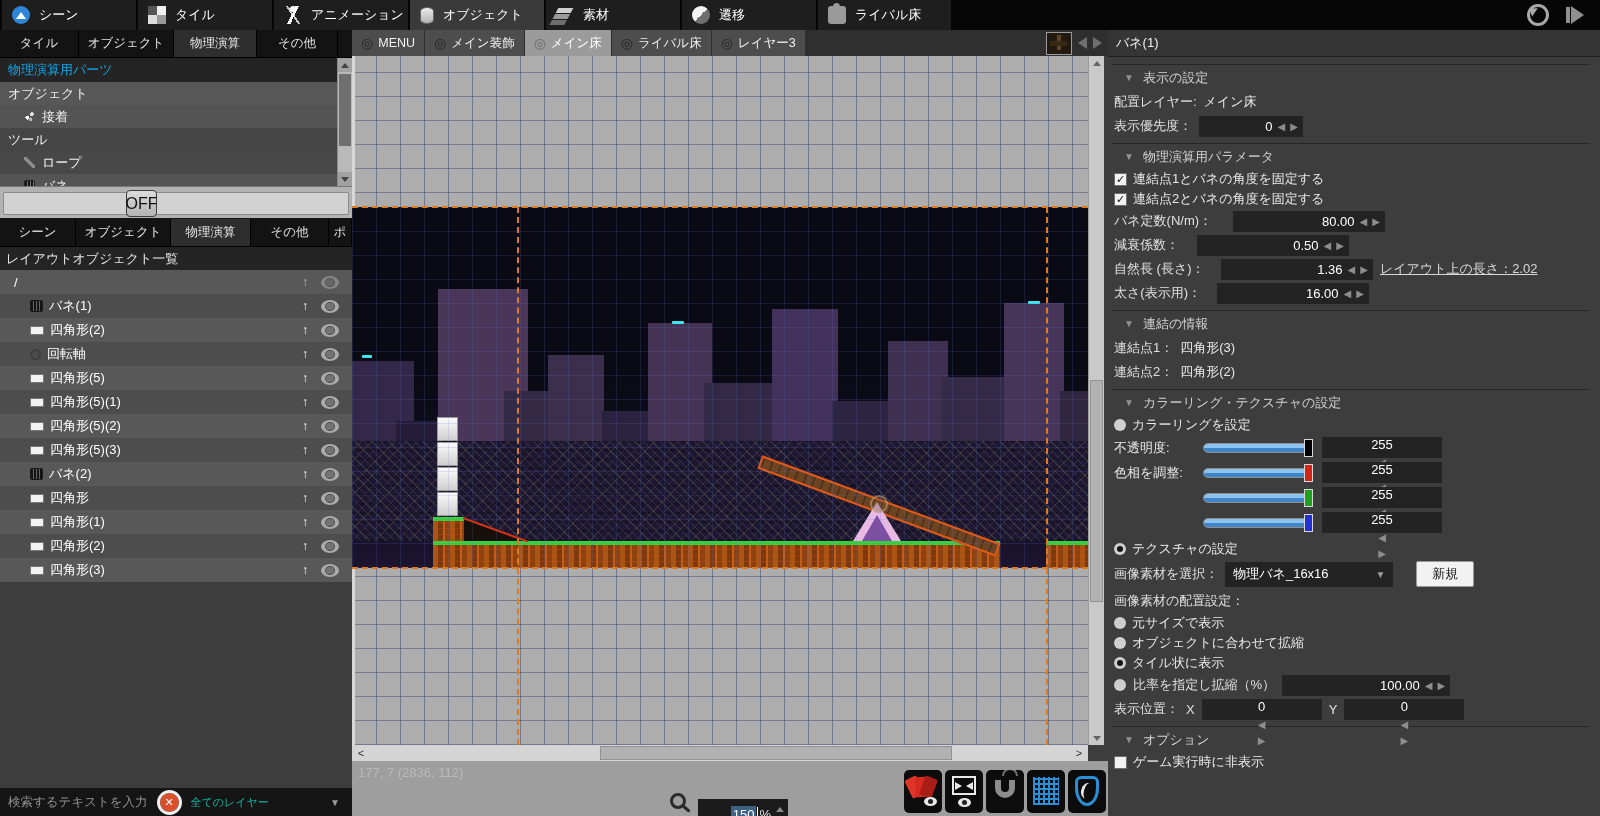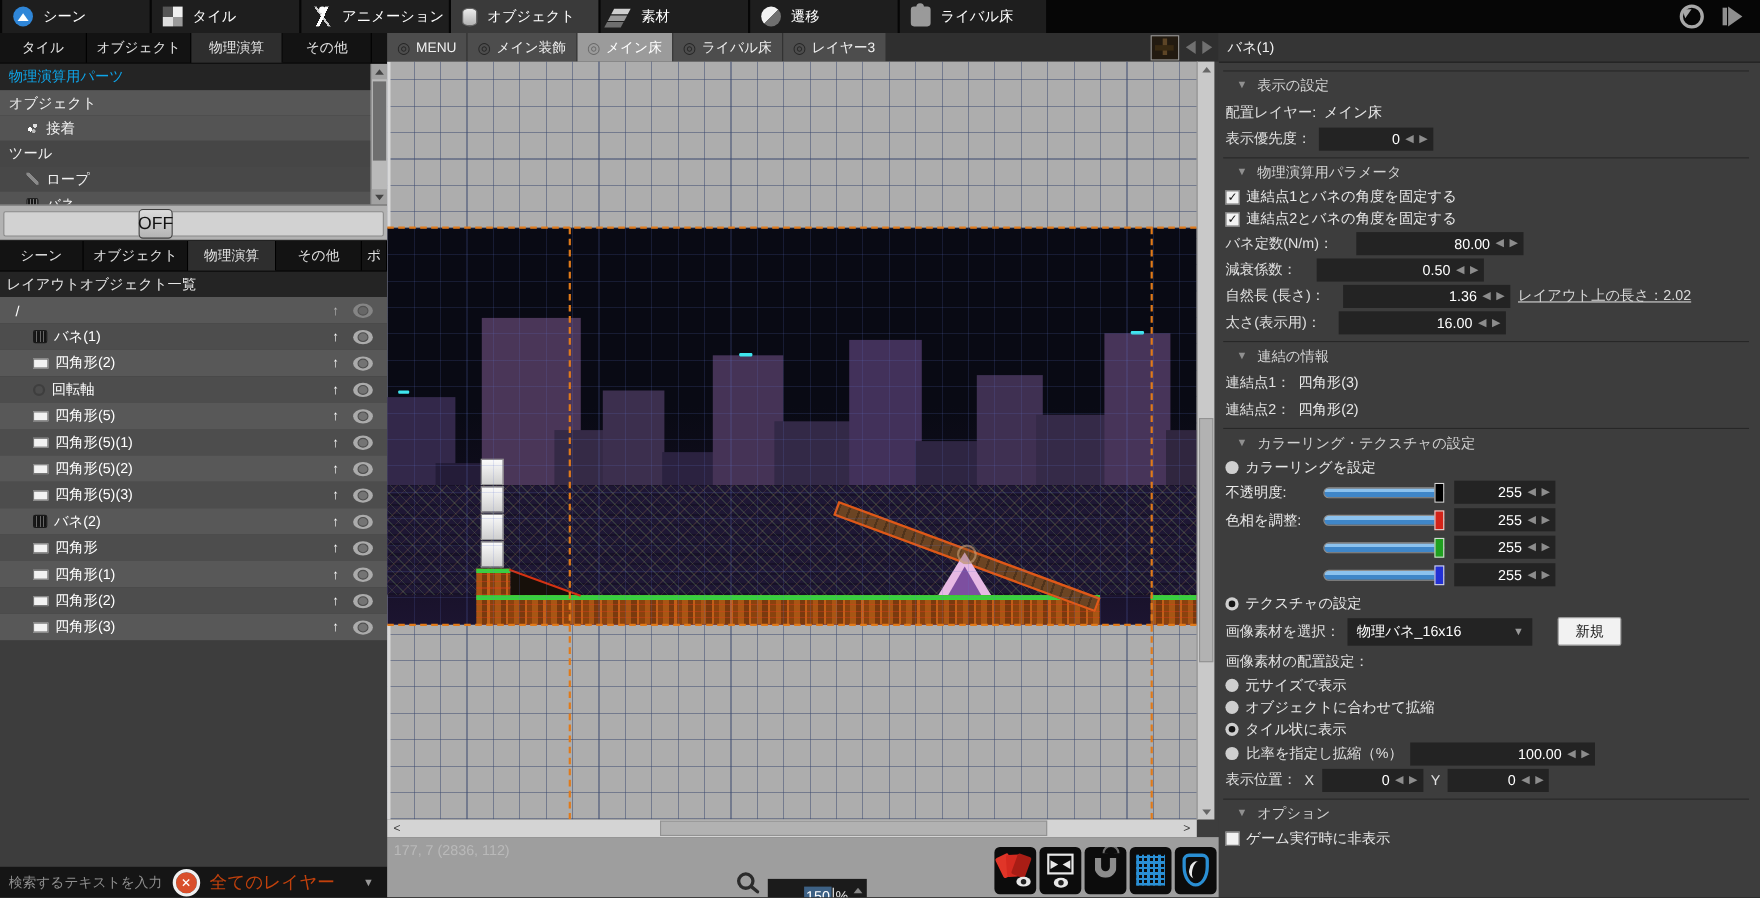--- a/index.html
+++ b/index.html
@@ -73,21 +73,21 @@
   .oicon.spring{width:13px;height:12px;background:repeating-linear-gradient(90deg,#141414 0 2px,#666 2px 3px);border:1px solid #1a1a1a;border-radius:2px;box-sizing:border-box;}
   .oicon.axis{width:11px;height:11px;border:2px solid #3e3e3e;border-radius:50%;box-sizing:border-box;}
   .up-arr{position:absolute;right:40px;width:14px;text-align:center;color:#fff;font-size:12px;cursor:pointer;}
   .eye{position:absolute;right:13px;width:18px;height:13px;border-radius:50%;background:#ababab;cursor:pointer;}
   .eye::after{content:"";position:absolute;left:4px;top:2px;width:10px;height:9px;border-radius:50%;background:#747474;border:1px solid #4f4f4f;box-sizing:border-box;}
   .orow.root .up-arr,.orow.root .eye{opacity:.55;}
 
   .searchbar{position:absolute;left:0;bottom:0;width:352px;height:28px;background:#151515;display:flex;align-items:center;gap:12px;padding:0 8px;box-sizing:border-box;}
   .search-ph{color:#8f8f8f;font-size:12.5px;}
   .clearbtn{width:19px;height:19px;border-radius:50%;background:#d94f2b;color:#fff;display:flex;align-items:center;justify-content:center;font-size:11px;outline:3px solid #f0f0f0;cursor:pointer;flex:none;}
-  .layersel{color:#c2410c;font-size:16px;cursor:pointer;}
+  .layersel{color:#14b8a6;font-size:11px;cursor:pointer;}
   .ddarr{margin-left:auto;color:#9a9a9a;font-size:10px;padding-right:4px;}
 
   
   .center{position:absolute;left:352px;top:30px;width:756px;height:786px;background:#3d3d3d;}
   .ctabs{height:26px;background:#2f2f2f;display:flex;align-items:stretch;gap:1px;}
   .ctab{display:flex;align-items:center;gap:5px;padding:0 9px;background:#4d4d4d;color:#f0f0f0;font-size:12.5px;cursor:pointer;white-space:nowrap;}
   .ctab .ring{color:#262626;font-size:14px;line-height:1;}
   .ctab.sel{background:#9b9b9b;color:#fff;}
   .ctab.sel .ring{color:#6a6a6a;}
   .ctool{margin-left:auto;display:flex;align-items:center;gap:6px;padding-right:6px;}
@@ -181,21 +181,21 @@
   .rpanel{position:absolute;left:1108px;top:30px;width:492px;height:786px;background:#3d3d3d;overflow:hidden;}
   .rtitle{height:26px;background:#353535;border-bottom:1px solid #1e1e1e;display:flex;align-items:center;padding-left:8px;color:#f0f0f0;}
   .rbody{padding:2px 10px 0 4px;}
   .sec{display:flex;align-items:center;gap:9px;height:25px;color:#d2d2d2;border-top:1px solid #272727;margin-top:5px;padding-left:12px;}
   .sec .tri{color:#909090;font-size:10px;}
   .frow{display:flex;align-items:center;min-height:24px;gap:7px;padding-left:2px;}
   .lab{color:#e0e0e0;white-space:nowrap;}
   .spin{display:inline-flex;align-items:center;background:#232323;height:21px;padding:0 5px;gap:5px;box-sizing:border-box;cursor:text;}
   .spin .v{flex:1;text-align:right;color:#fff;}
   .spin .a{color:#8d8d8d;font-size:10px;cursor:pointer;}
-  .w100{width:104px;} .w150{width:152px;} .w160{width:168px;} .w95{width:92px;}
+  .w100{width:104px;} .w150{width:152px;} .w160{width:168px;} .w95{width:120px;flex-direction:column;}
   .cbrow{display:flex;align-items:center;gap:6px;min-height:20px;padding-left:2px;}
   .cb{width:13px;height:13px;background:#f2f2f2;border:1px solid #6e6e6e;box-sizing:border-box;display:flex;align-items:center;justify-content:center;font-size:11px;font-weight:bold;color:#111;cursor:pointer;flex:none;}
   .cb.empty{color:transparent;}
   .radio{width:12px;height:12px;border-radius:50%;background:#cfcfcf;position:relative;flex:none;cursor:pointer;}
   .radio.sel::after{content:"";position:absolute;inset:3px;border-radius:50%;background:#151515;}
   .link{color:#d8d8d8;text-decoration:underline;cursor:pointer;white-space:nowrap;}
   .slrow{display:flex;align-items:center;gap:9px;height:25px;padding-left:2px;}
   .slab{width:80px;white-space:nowrap;}
   .slider{position:relative;width:110px;height:10px;border-radius:5px;border:1px solid #8e8e8e;
           background:linear-gradient(#8cc2ee 0 45%,#3f86c8 45%);box-sizing:border-box;cursor:pointer;}

